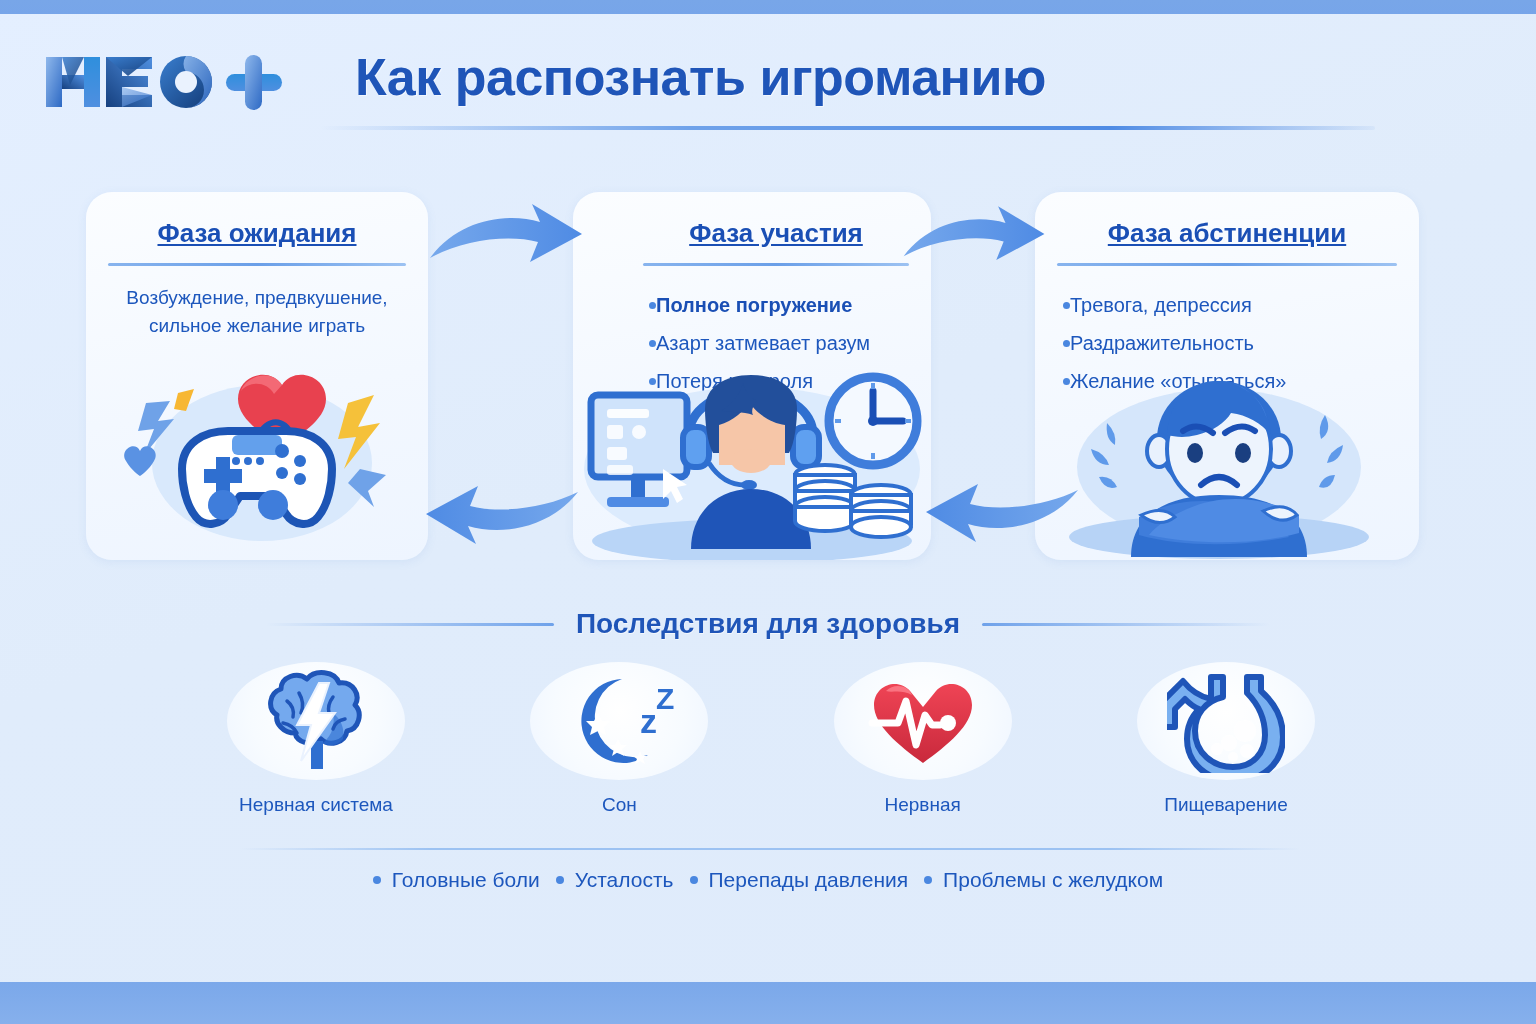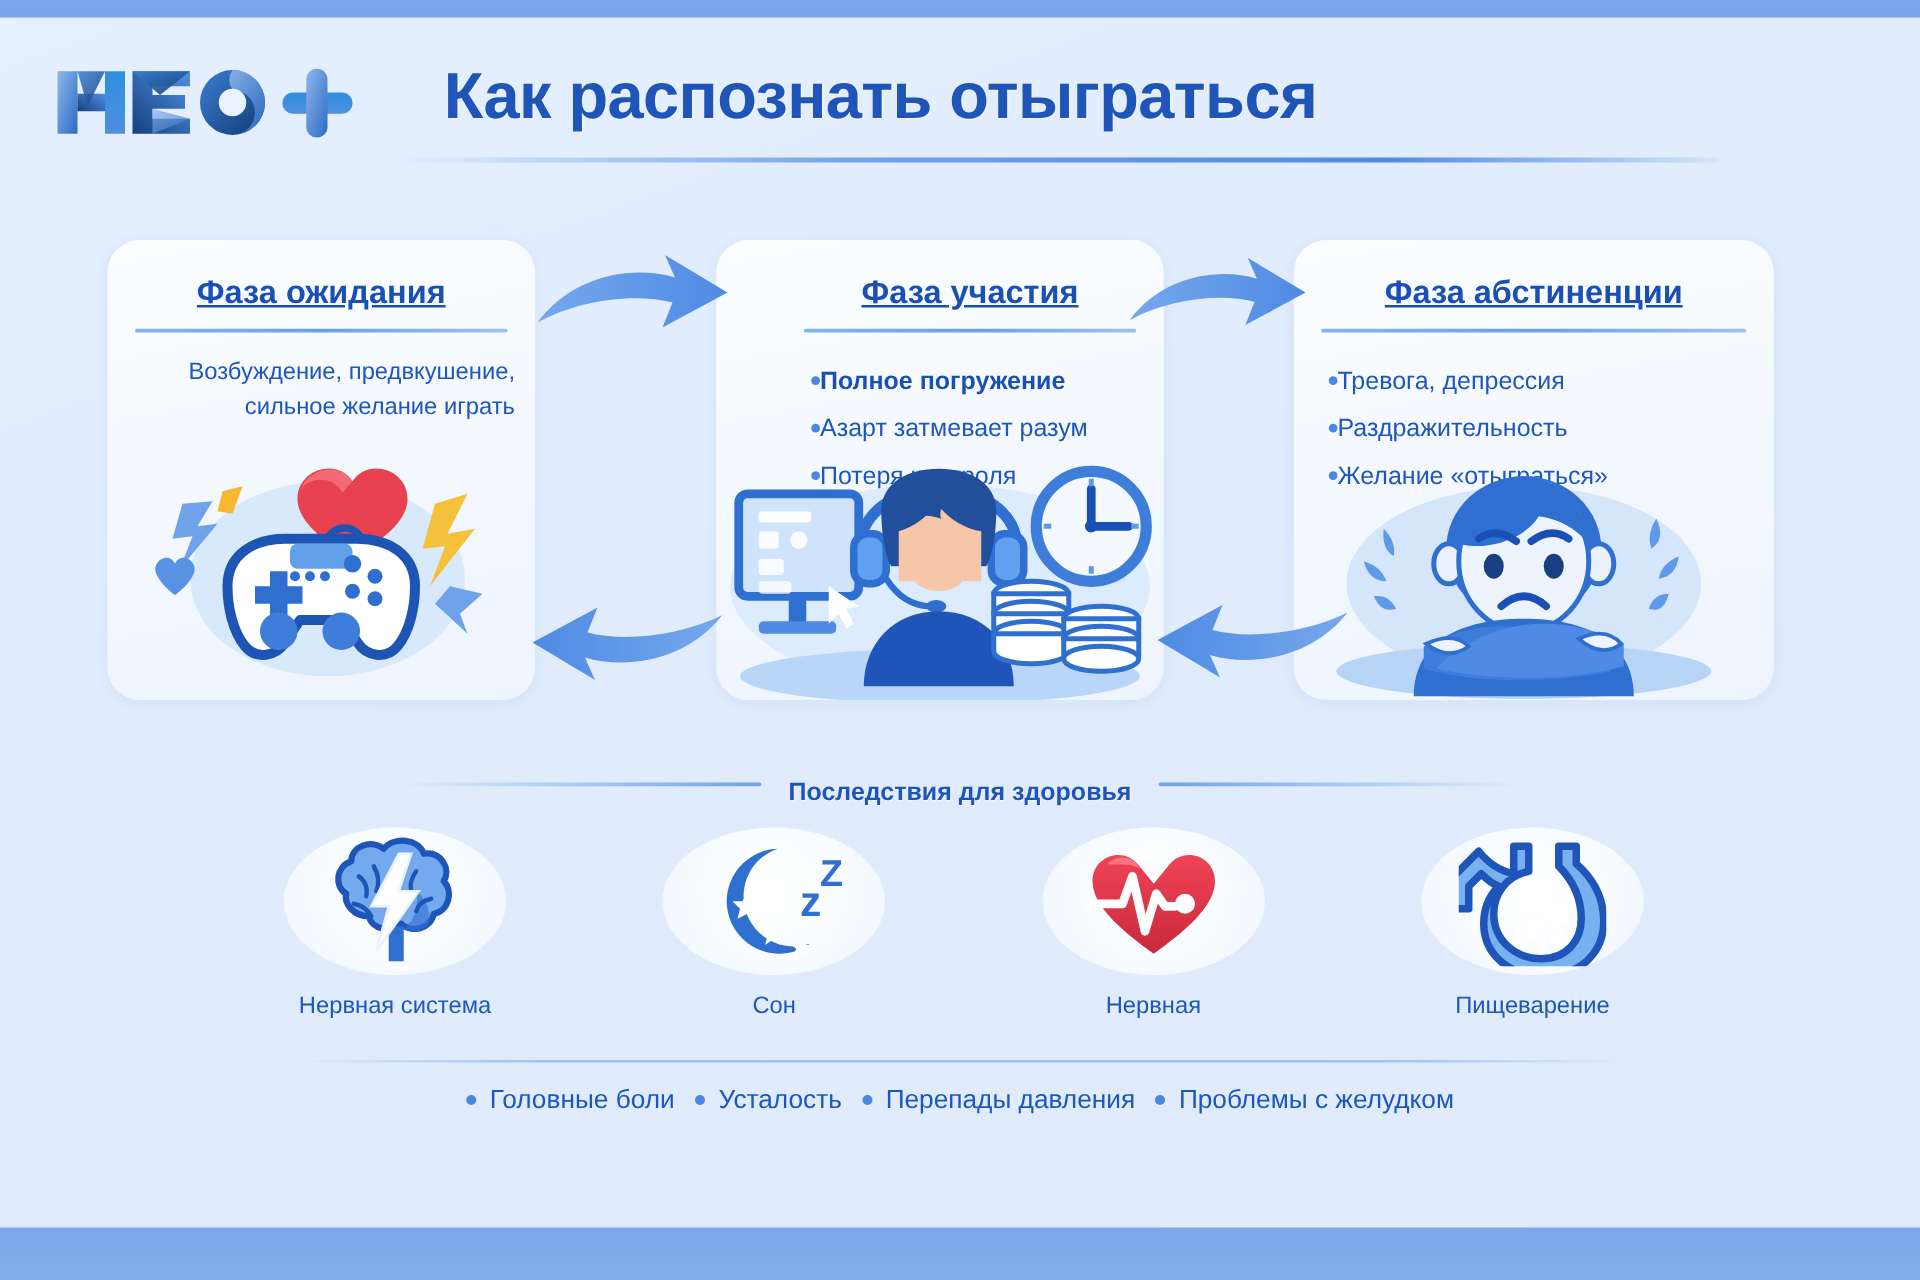--- a/index.html
+++ b/index.html
@@ -62,21 +62,21 @@
     text-shadow: 0.5px 0.5px 0 rgba(255,255,255,0.6);
     text-decoration: underline;
   }
   .card-rule {
     height: 3px; margin: 14px 22px 0 22px; border-radius: 2px;
     background: linear-gradient(90deg,#88b4ee 0%, #6a9fe8 50%, #9cc2f2 100%);
   }
 
   .card-para {
     padding: 18px 16px 0 16px;
-    text-align: right;
+    text-align: center;
     color: #1d57bd;
     font-size: 19px;
     line-height: 1.45;
   }
 
   .bullets { padding: 20px 0 0 28px; }
   .bullet {
     display: flex; align-items: baseline; 
     color: #1d57bd; font-size: 20px; line-height: 1.9;
   }
@@ -92,22 +92,22 @@
   .arrow { position: absolute; }
 
   
   .sec-head {
     position: absolute; top: 608px; left: 0; width: 1536px;
     display: flex; align-items: center; justify-content: center; gap: 22px;
   }
   .sec-head .line { width: 288px; height: 3px; border-radius: 2px; }
   .sec-head .line.l { background: linear-gradient(90deg, rgba(120,166,232,0) 0%, #6fa2ea 100%); }
   .sec-head .line.r { background: linear-gradient(90deg, #6fa2ea 0%, rgba(120,166,232,0) 100%); }
-  .sec-head .t { font-size: 20px; font-weight: bold; color: #1f55b8;
-    text-shadow: 0.5px 0.5px 0 rgba(255,255,255,0.6); white-space: nowrap; margin-top: 15px; }
+  .sec-head .t { font-size: 28px; font-weight: bold; color: #1f55b8;
+    text-shadow: 0.5px 0.5px 0 rgba(255,255,255,0.6); white-space: nowrap; }
 
   .icons-row {
     position: absolute; top: 662px; left: 216px; width: 1110px;
     display: flex; justify-content: space-between;
   }
   .icon-cell { width: 200px; text-align: center; }
   .icon-blob {
     width: 178px; height: 118px; margin: 0 auto;
     border-radius: 50%;
     background: radial-gradient(circle at 50% 42%, #ffffff 0%, #f7fbff 58%, #eef5ff 100%);
@@ -169,21 +169,21 @@
 
       <circle cx="146" cy="37" r="26" fill="url(#lgD)"></circle>
       <path d="M146 11 a26 26 0 0 1 0 52 a18 18 0 0 0 0 -36 a14 14 0 0 1 0 -16 z" fill="url(#lgA)" opacity="0.9"></path>
       <circle cx="146" cy="37" r="11" fill="#eaf2fe"></circle>
 
       <rect x="186" y="29" width="56" height="17" rx="8.5" fill="url(#lgC)"></rect>
       <rect x="205" y="10" width="17" height="55" rx="8.5" fill="url(#lgA)"></rect>
     </svg>
   </div>
 
-  <div class="title">Как распознать отыграться</div>
+  <div class="title">Как распознать игроманию</div>
   <div class="title-rule"></div>
 
   <div class="card" id="card0">
     <div class="card-title">Фаза ожидания</div>
     <div class="card-rule"></div>
     <div class="card-para">Возбуждение, предвкушение, сильное желание играть</div>
 
     <div class="art">
       <svg viewBox="0 0 342 195" width="342" height="195" aria-hidden="true">
         <ellipse cx="176" cy="98" rx="110" ry="78" fill="#d9e9fc"></ellipse>

